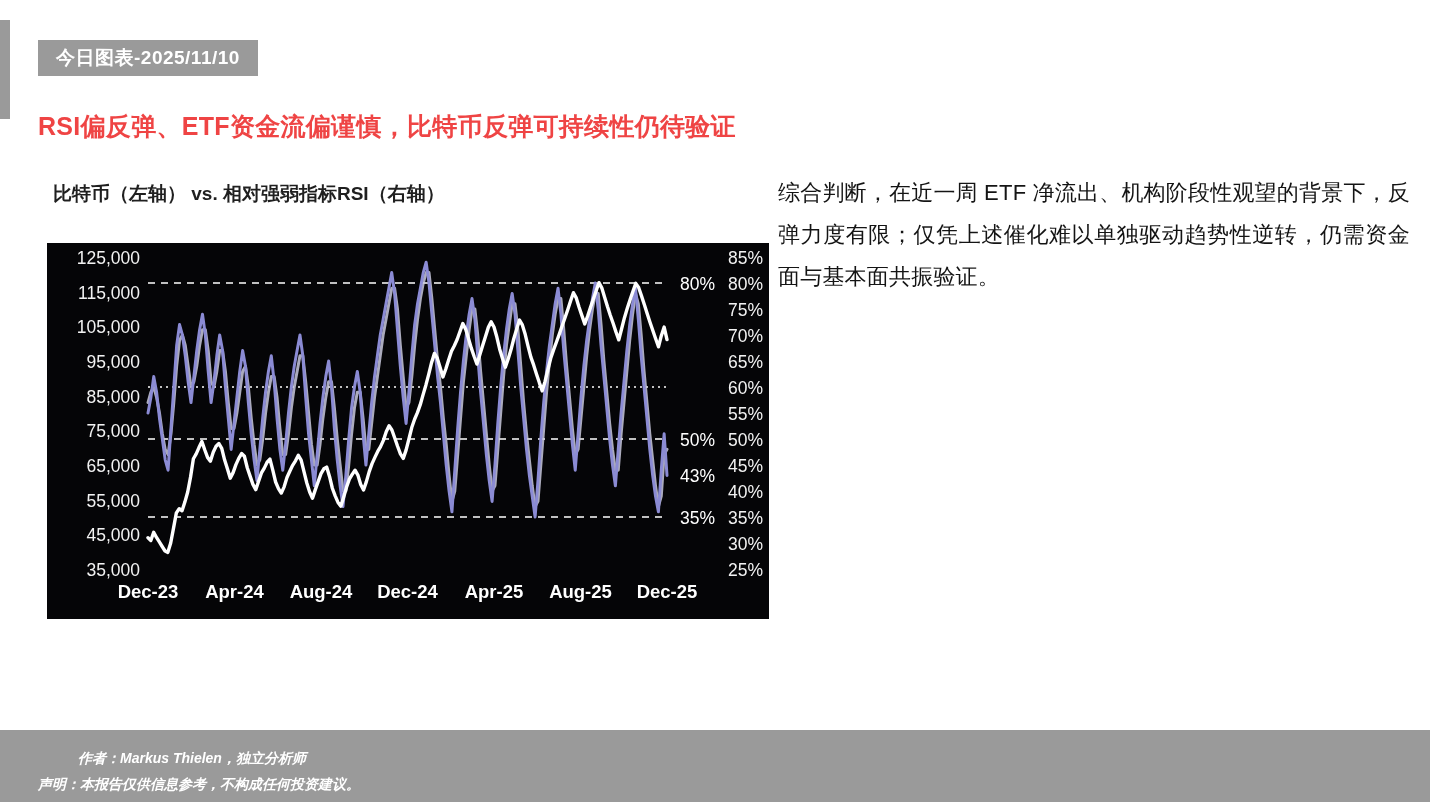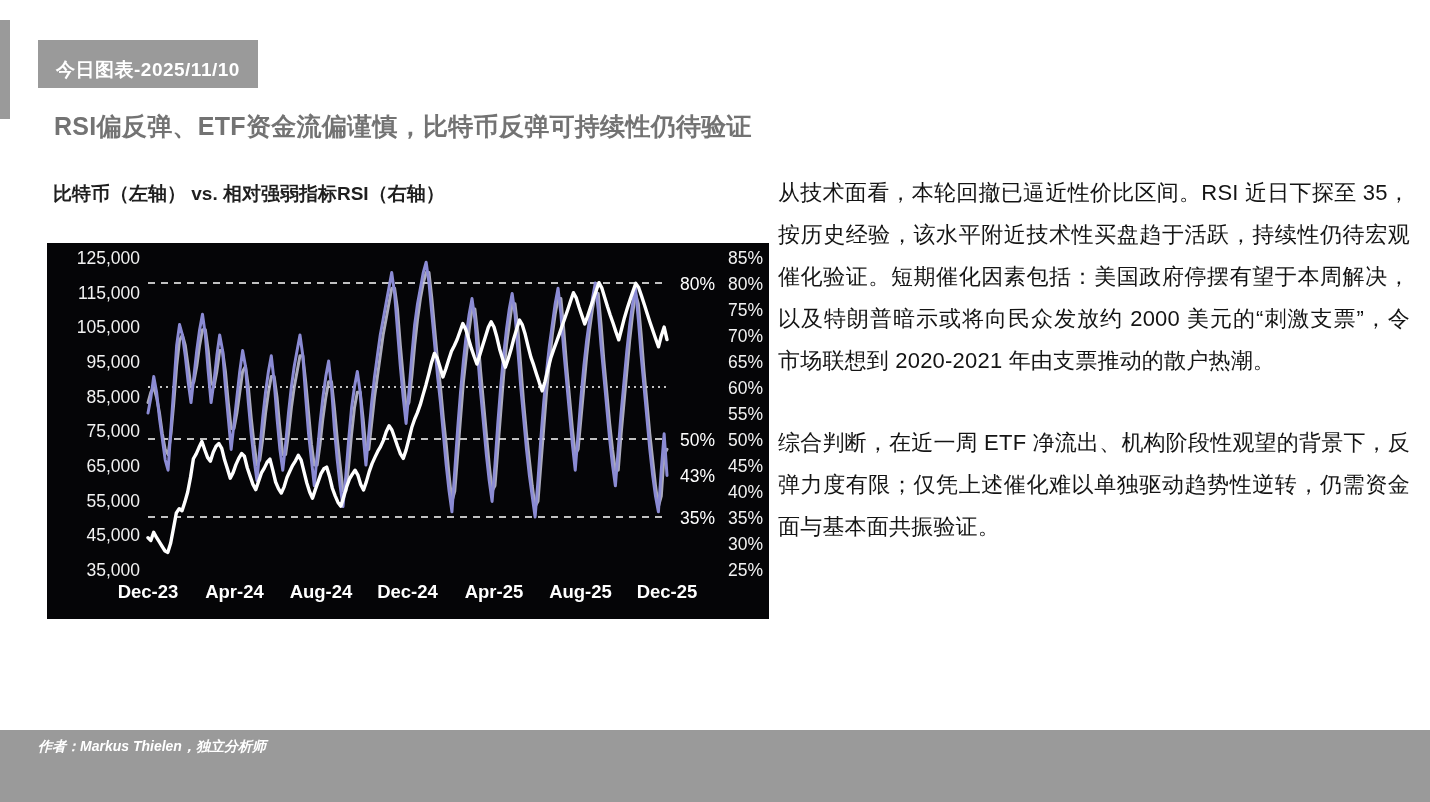--- a/index.html
+++ b/index.html
@@ -15,30 +15,30 @@
   .accent-bar {
     position:absolute; left:0; top:20px; width:10px; height:99px;
     background:#9a9a9a;
   }
 
   
   .badge {
     position:absolute; left:38px; top:40px;
     background:#9a9a9a; color:#ffffff;
     font-size:19px; font-weight:bold;
-    padding:20px 18px 9px 18px;
+    padding:8px 18px 9px 18px;
     letter-spacing:0.5px;
     line-height:1;
   }
 
   
   .main-title {
     position:absolute; left:38px; top:110px;
-    font-size:25px; font-weight:bold; color:#737373;
-    letter-spacing:0.3px; white-space:nowrap;margin-left:16px;
+    font-size:25px; font-weight:bold; color:#ef4444;
+    letter-spacing:0.3px; white-space:nowrap;
   }
 
   
   .chart-subtitle {
     position:absolute; left:38px; top:181px;
     font-size:19px; font-weight:bold; color:#1f1f1f;
     white-space:nowrap;
     margin-left:15px;
   }
 
@@ -65,21 +65,21 @@
   
   .footer {
     position:absolute; left:0; bottom:0; width:1430px; height:72px;
     background:#9a9a9a;
   }
   .footer-line {
     position:absolute; left:38px;
     color:#ffffff; font-style:italic; font-size:14px; font-weight:bold;
     white-space:nowrap;
   }
-  .footer-line.l1 { top:8px; }
+  .footer-line.l1 { top:20px;margin-left:40px; }
   .footer-line.l2 { top:46px; }
 
   
   text { font-family:"Liberation Sans","DejaVu Sans",sans-serif; }
 </style>
 </head>
 <body>
 
 <div class="page">
 
@@ -131,21 +131,21 @@
         <text x="187.5" y="355" text-anchor="middle" fill="#ffffff" font-size="18.5" font-weight="bold">Apr-24</text>
         <text x="274" y="355" text-anchor="middle" fill="#ffffff" font-size="18.5" font-weight="bold">Aug-24</text>
         <text x="360.5" y="355" text-anchor="middle" fill="#ffffff" font-size="18.5" font-weight="bold">Dec-24</text>
         <text x="447" y="355" text-anchor="middle" fill="#ffffff" font-size="18.5" font-weight="bold">Apr-25</text>
         <text x="533.5" y="355" text-anchor="middle" fill="#ffffff" font-size="18.5" font-weight="bold">Aug-25</text>
         <text x="620" y="355" text-anchor="middle" fill="#ffffff" font-size="18.5" font-weight="bold">Dec-25</text>
       </svg>
   </div>
 
   <div class="commentary">
-    <p>从技术面看，本轮回撤已逼近性价比区间。RSI 近日下探至 35，按历史经验，该水平附近技术性买盘趋于活跃，持续性仍待宏观催化验证。短期催化因素包括：美国政府停摆有望于本周解决，以及特朗普暗示或将向民众发放约 2000 美元的“刺激支票”，令市场联想到 2020-2021 年由支票推动的散户热潮。</p>
     <p>综合判断，在近一周 ETF 净流出、机构阶段性观望的背景下，反弹力度有限；仅凭上述催化难以单独驱动趋势性逆转，仍需资金面与基本面共振验证。</p>
   </div>
 
   <div class="footer">
     <div class="footer-line l1">作者：Markus Thielen，独立分析师</div>
+    <div class="footer-line l2">声明：本报告仅供信息参考，不构成任何投资建议。</div>
   </div>
 
 </div>
 
 </body></html>

